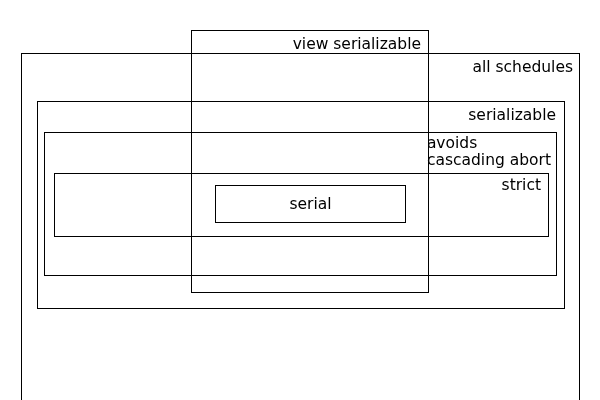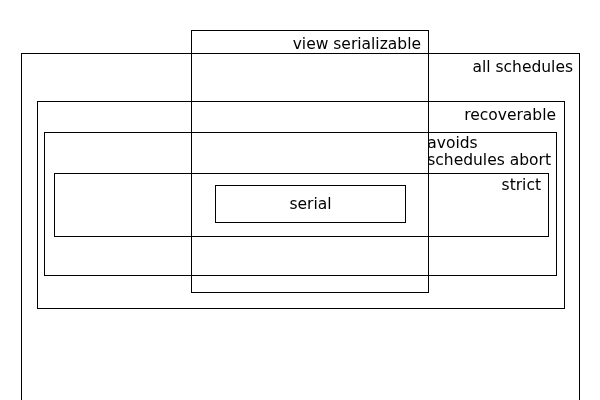--- a/index.html
+++ b/index.html
@@ -56,26 +56,26 @@
   <div class="box" id="box-all">
     <span class="lbl" id="lbl-all">all schedules</span>
   </div>
 
   <div class="box" id="box-view">
     <span class="lbl" id="lbl-view">view serializable</span>
   </div>
 
 
   <div class="box" id="box-recover">
-    <span class="lbl" id="lbl-recover">recoverable</span>
+    <span class="lbl" id="lbl-recover">serializable</span>
   </div>
 
   <div class="box" id="box-avoids">
     <span class="lbl" id="lbl-avoids">avoids
-schedules abort</span>
+cascading abort</span>
   </div>
 
   <div class="box" id="box-strict">
     <span class="lbl" id="lbl-strict">strict</span>
   </div>
 
   <div class="box" id="box-serial">
     <span class="lbl" id="lbl-serial">serial</span>
   </div>
 

